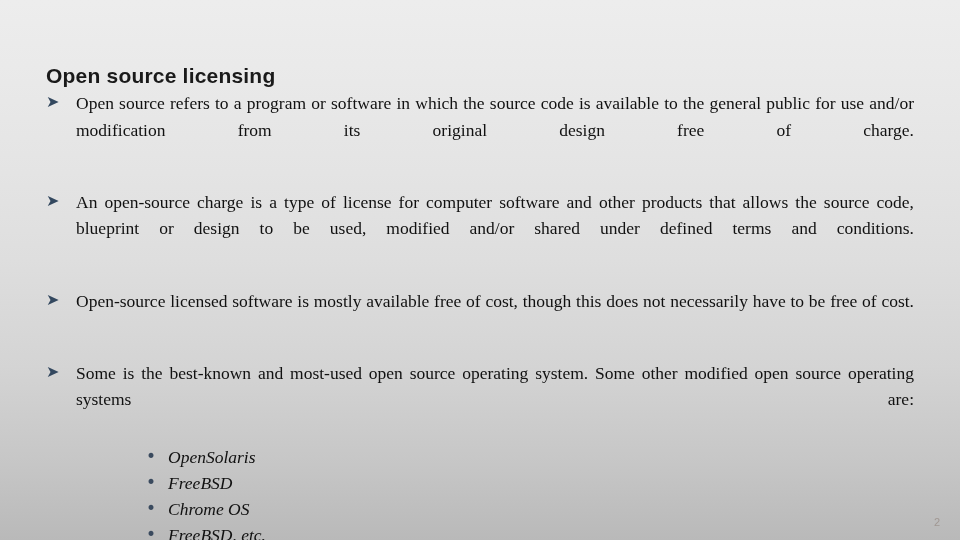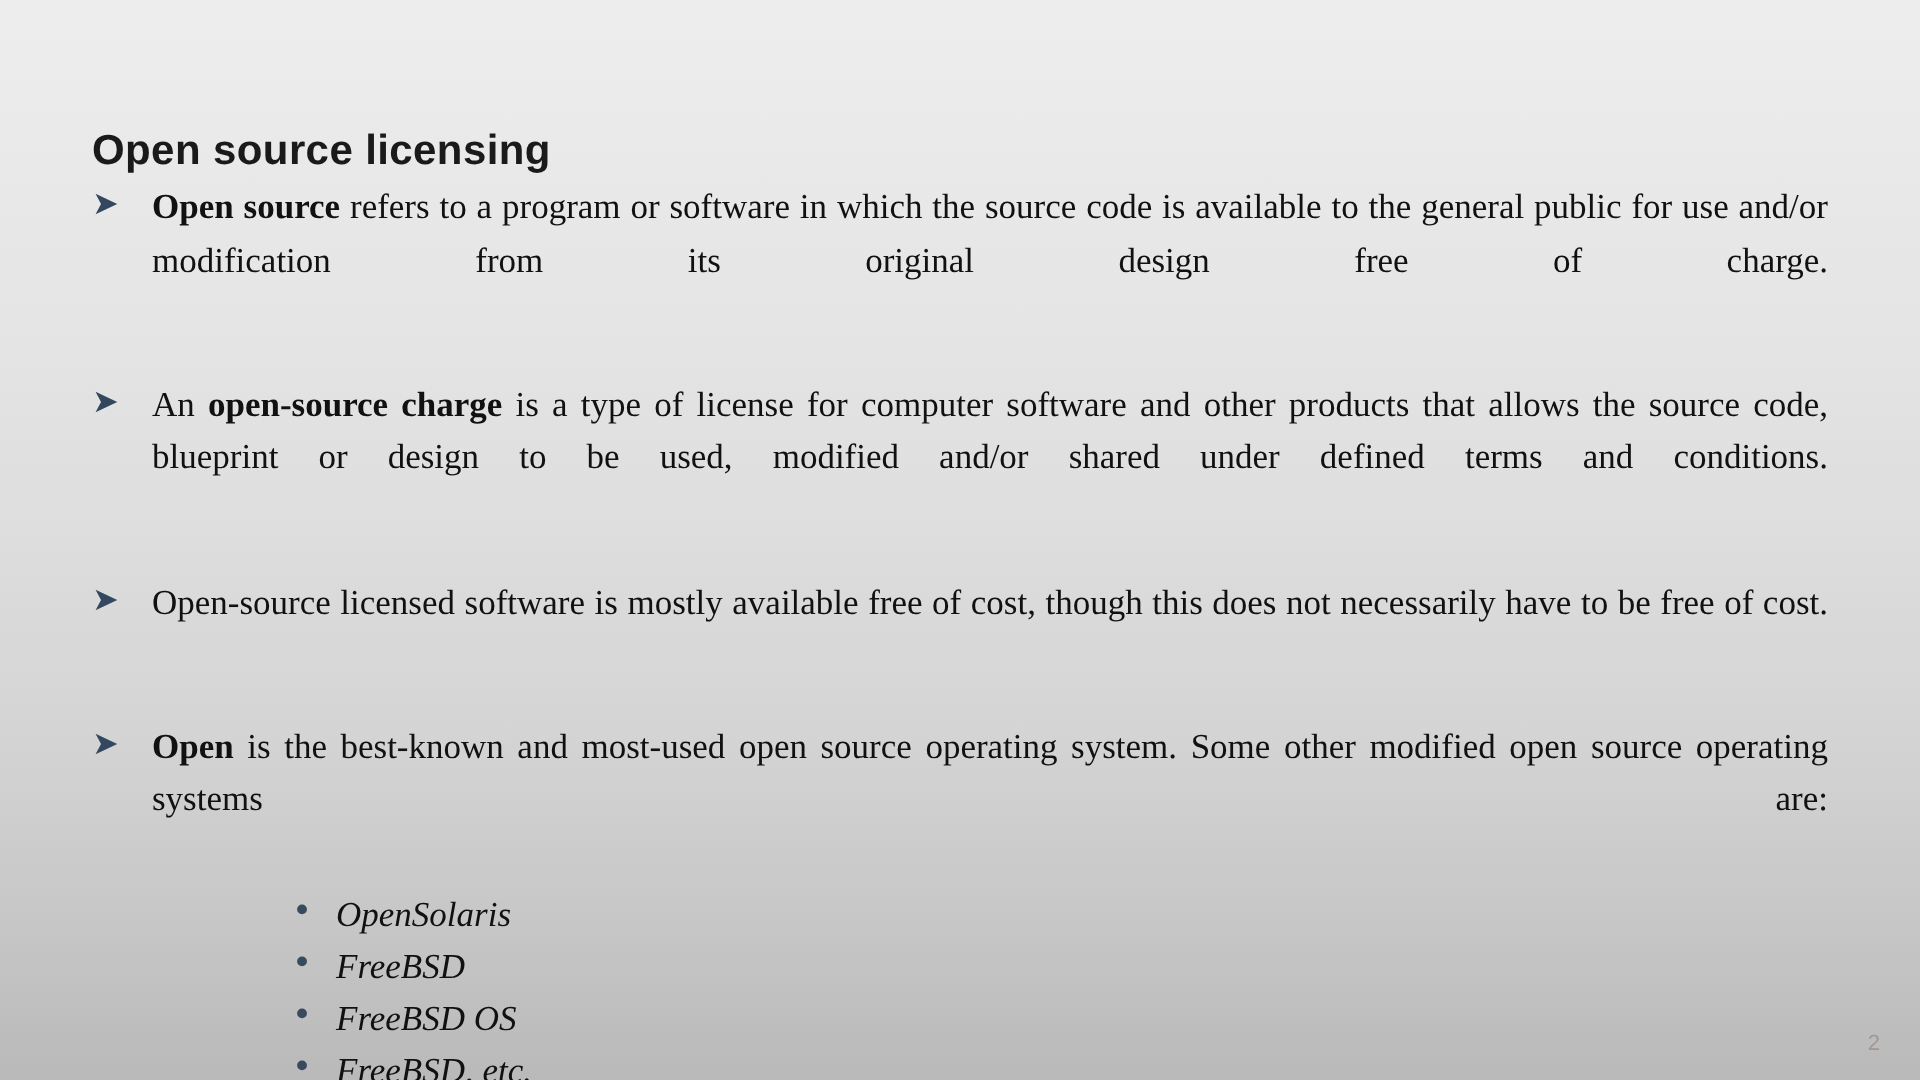--- a/index.html
+++ b/index.html
@@ -71,21 +71,21 @@
     line-height: 1.52;
     color: #33485f;
     font-family: "DejaVu Sans", "Liberation Sans", sans-serif;
   }
 
   .bullet .txt {
     display: block;
   }
 
   .bullet b {
-    font-weight: bold;
+    font-weight: normal;
   }
 
   
   .bullet .txt::after {
     content: "";
     display: inline-block;
     width: 100%;
   }
 
   .sublist {
@@ -137,26 +137,26 @@
         <div class="bullet">
           <span class="arrow">➤</span>
           <span class="txt"><span>An </span><b>open-source charge</b><span> is a type of license for computer software and other products that allows the source code, blueprint or design to be used, modified and/or shared under defined terms and conditions.</span></span>
         </div>
         <div class="bullet">
           <span class="arrow">➤</span>
           <span class="txt"><span>Open-source licensed software is mostly available free of cost, though this does not necessarily have to be free of cost.</span></span>
         </div>
         <div class="bullet">
           <span class="arrow">➤</span>
-          <span class="txt"><b>Open</b><span> is the best-known and most-used open source operating system. Some other modified open source operating systems are:</span></span>
+          <span class="txt"><b>Some</b><span> is the best-known and most-used open source operating system. Some other modified open source operating systems are:</span></span>
         </div>
         <ul class="sublist">
           <li><span class="dot">•</span><span>OpenSolaris</span></li>
           <li><span class="dot">•</span><span>FreeBSD</span></li>
-          <li><span class="dot">•</span><span>FreeBSD OS</span></li>
+          <li><span class="dot">•</span><span>Chrome OS</span></li>
           <li><span class="dot">•</span><span>FreeBSD, etc.</span></li>
         </ul>
       </div>
   </div>
 
   <div class="page-number">2</div>
 
 </div>
 
 </body></html>

